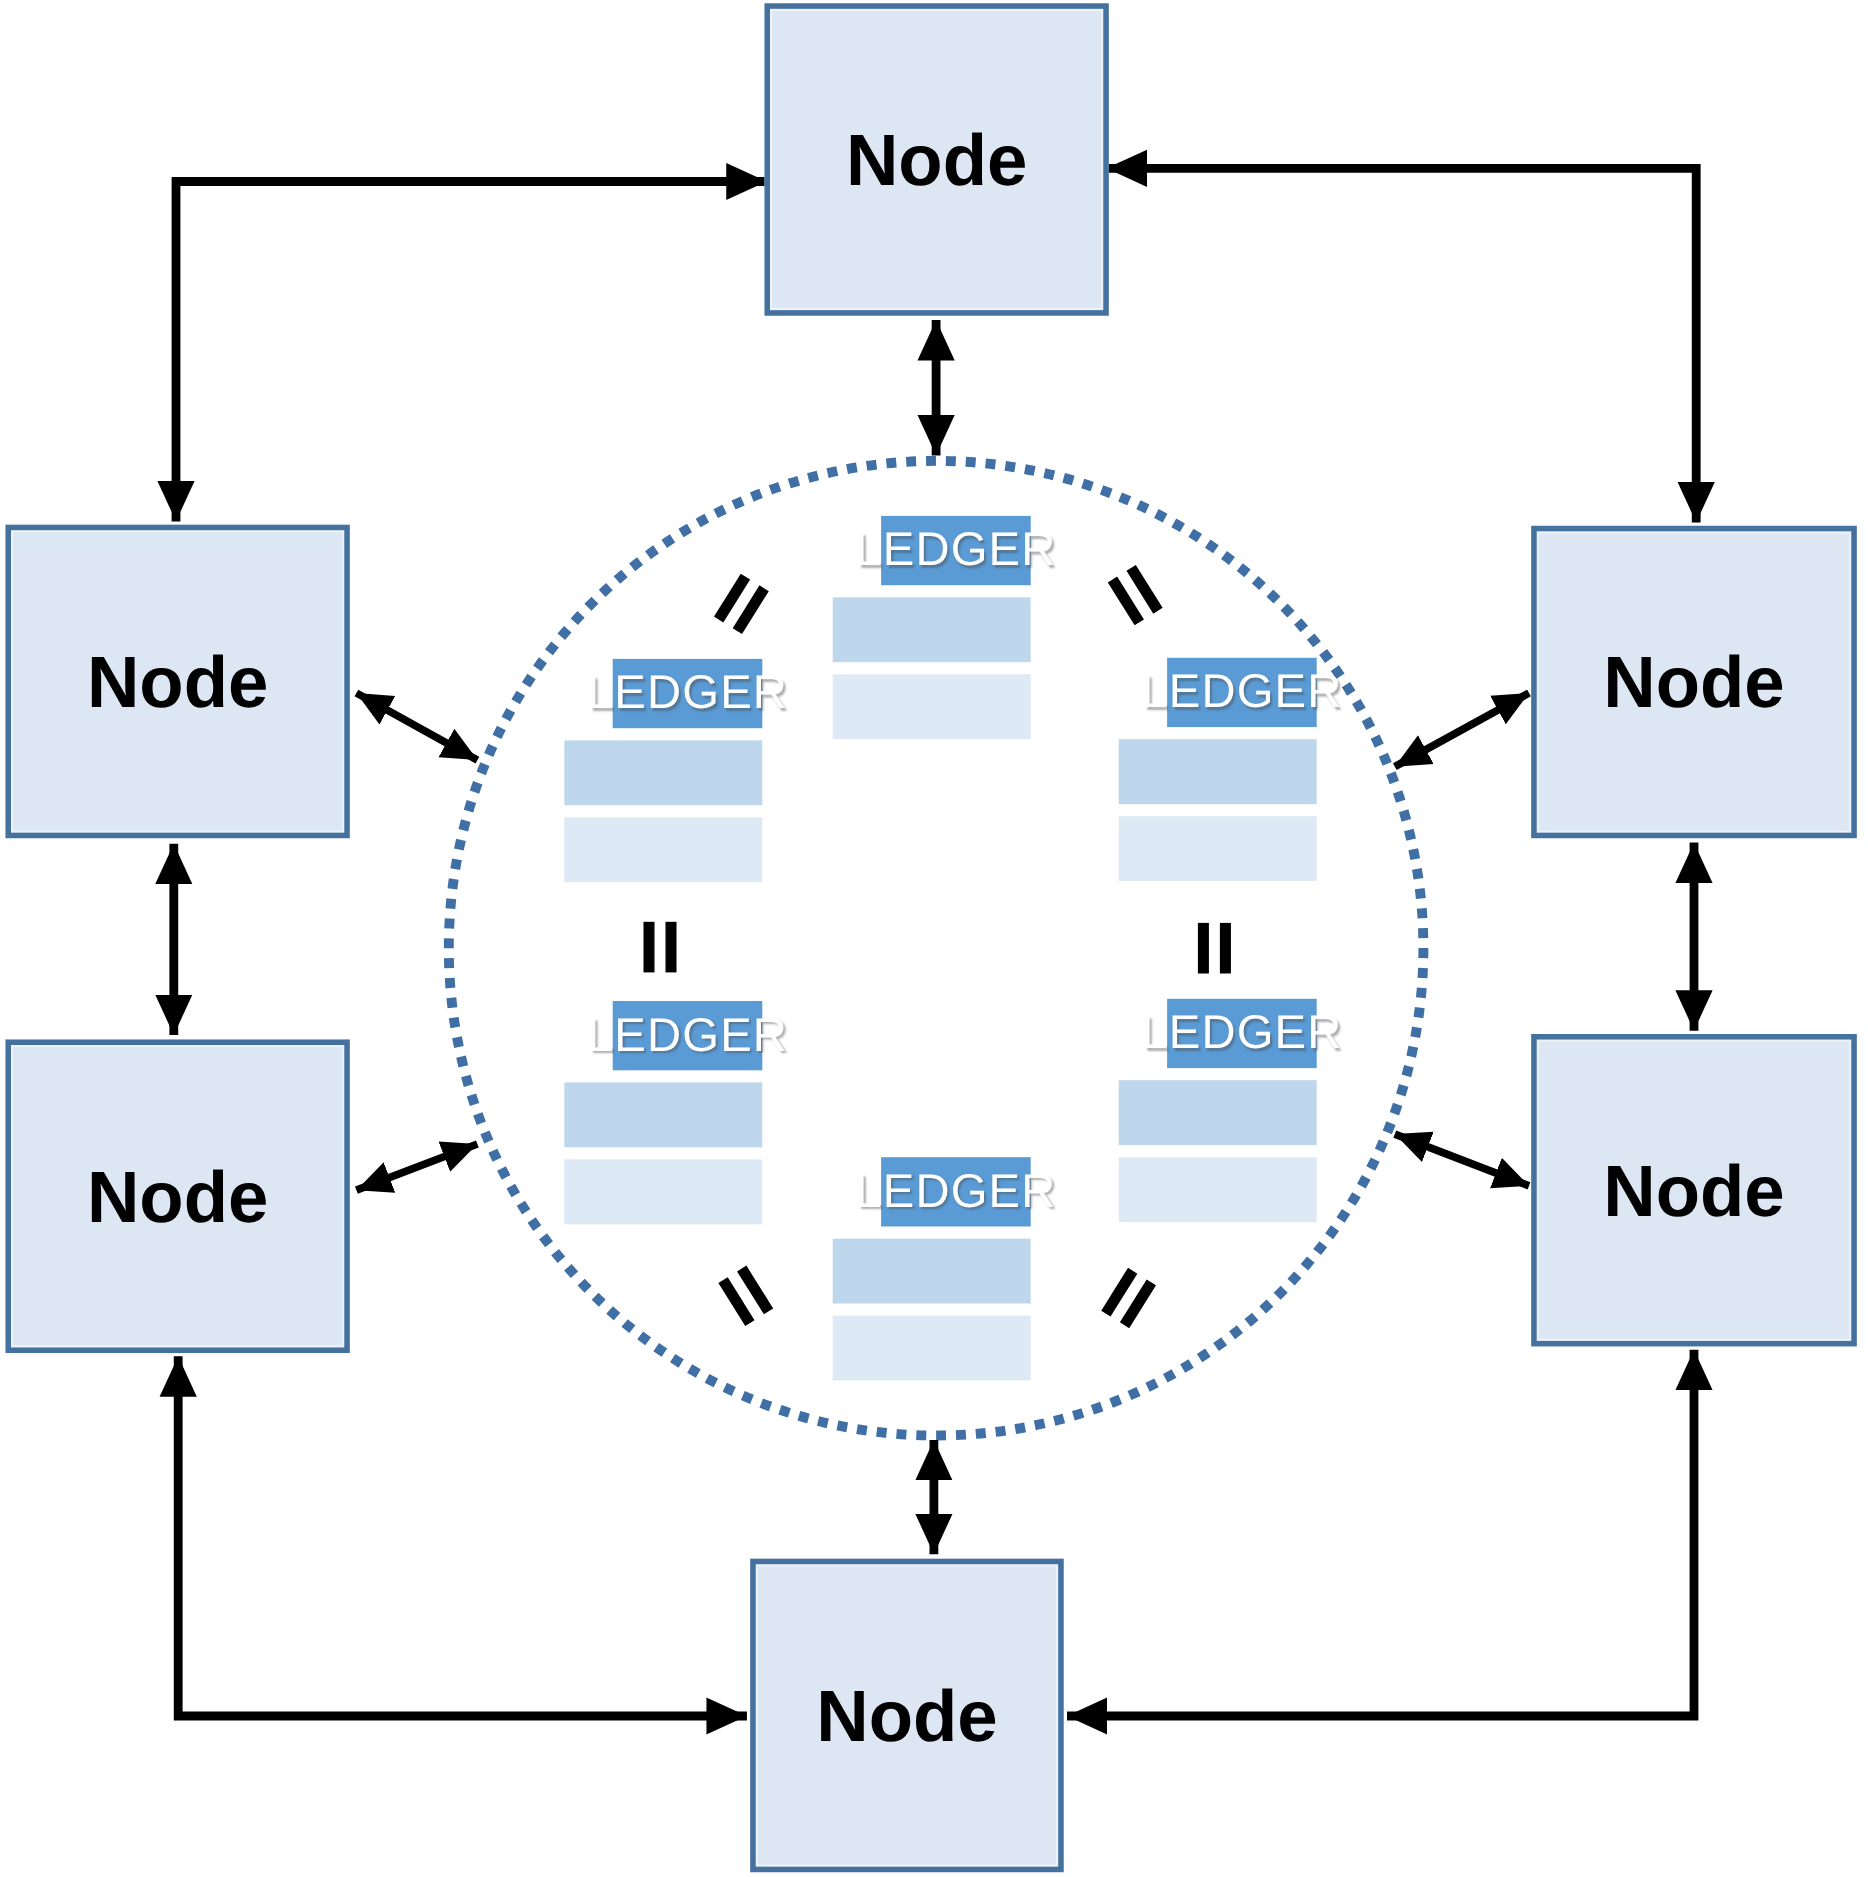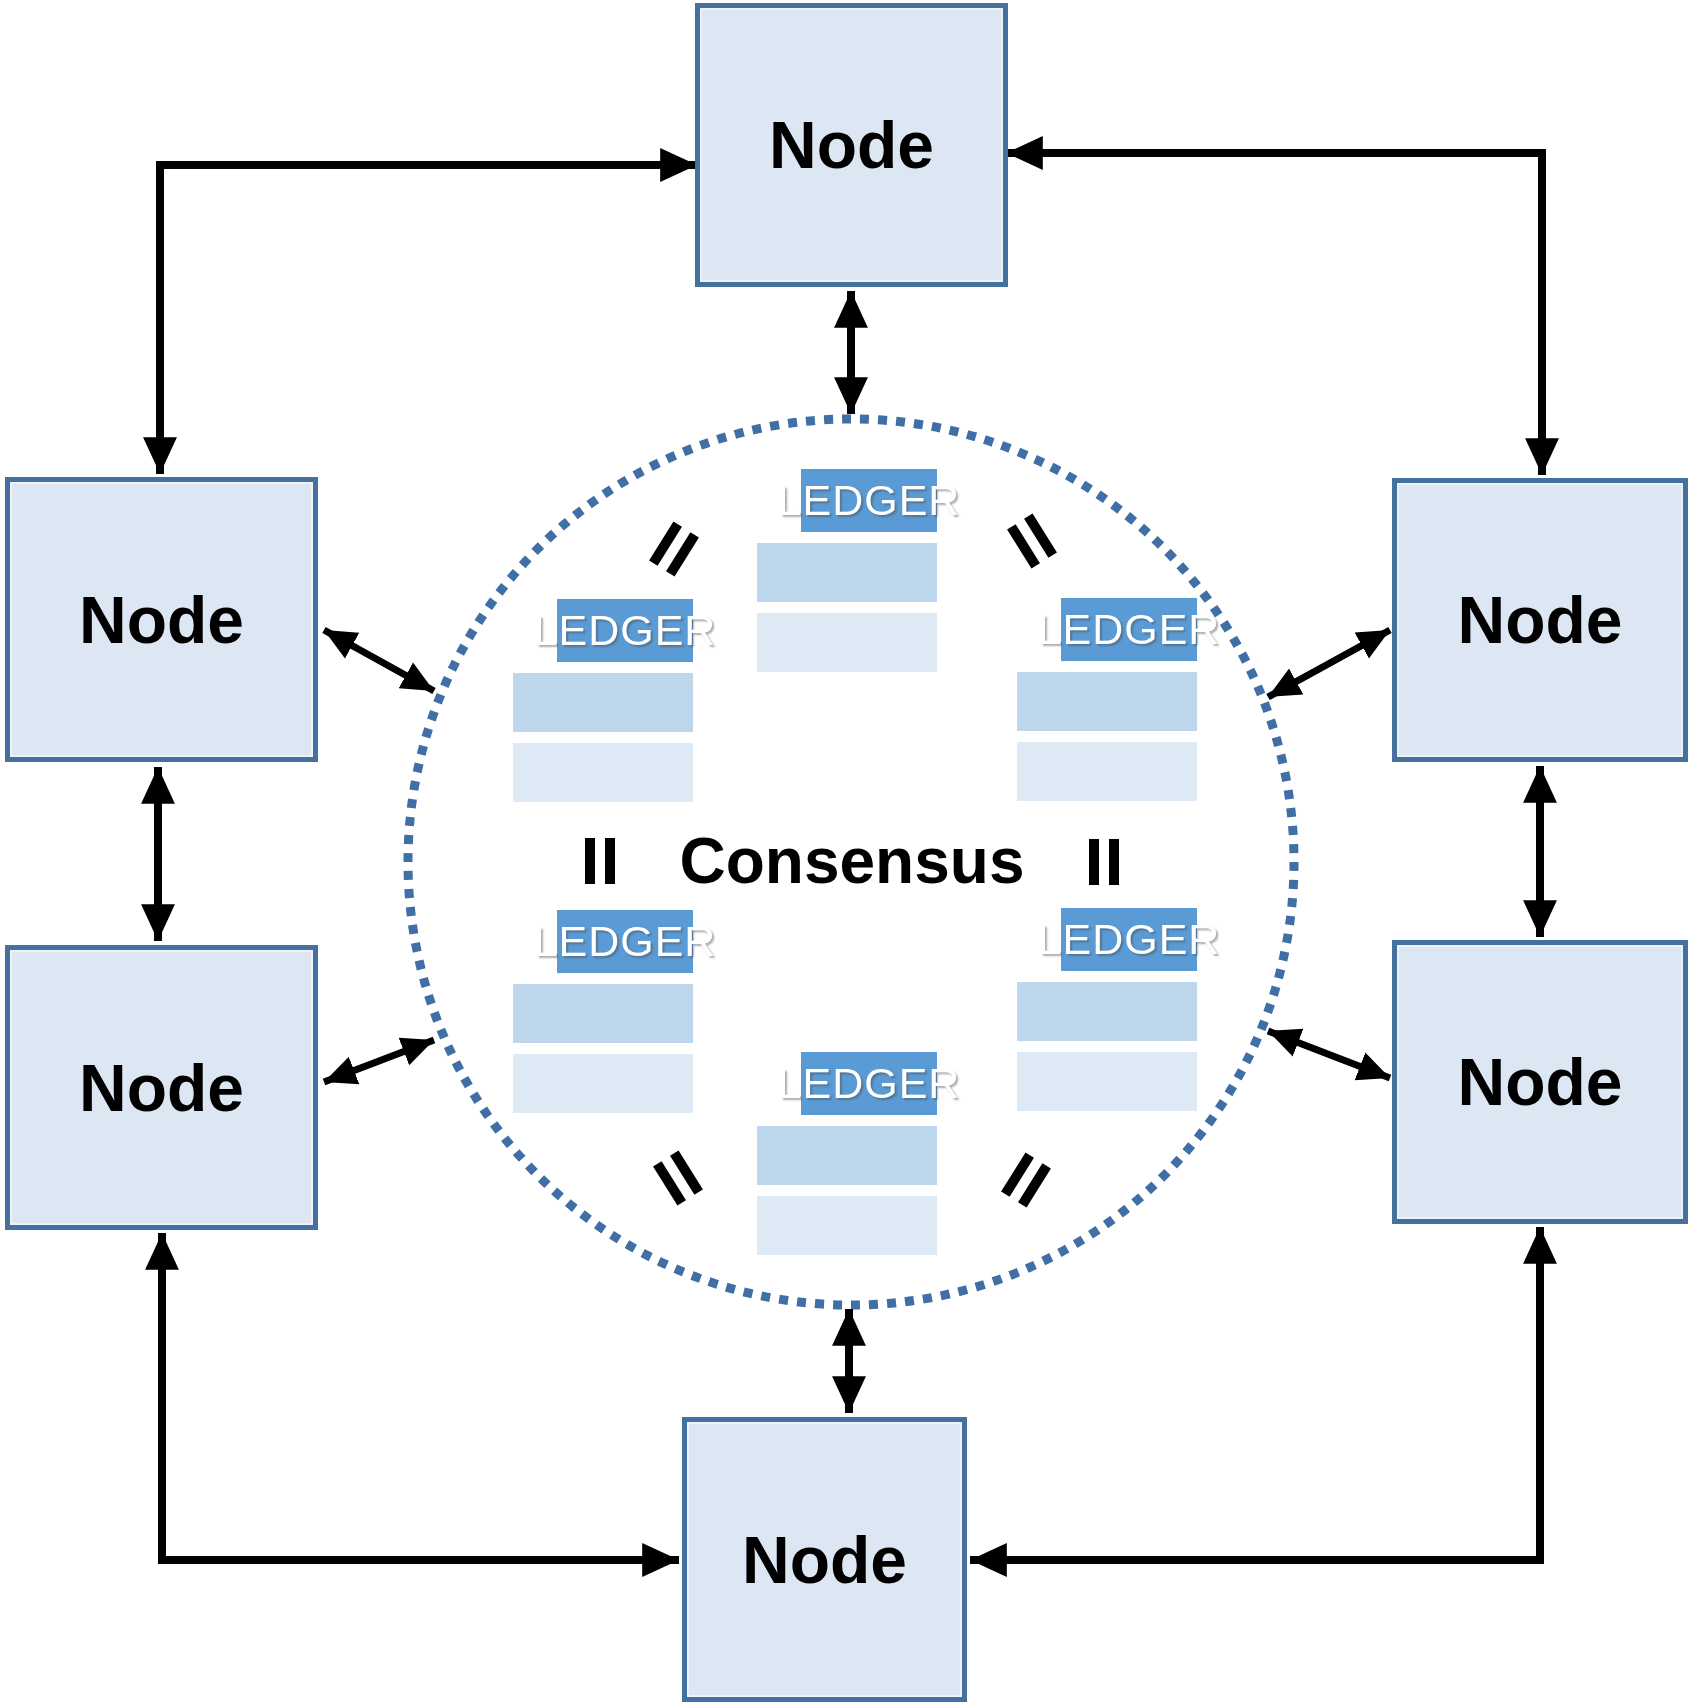--- a/index.html
+++ b/index.html
@@ -123,21 +123,20 @@
     <div class="ledger-header">LEDGER</div>
     <div class="ledger-row row1"></div>
     <div class="ledger-row row2"></div>
   </div>
   <div class="ledger" style="left:757px;top:1052px">
     <div class="ledger-header">LEDGER</div>
     <div class="ledger-row row1"></div>
     <div class="ledger-row row2"></div>
   </div>
 
-  <div class="consensus">Consensus</div>
 
   <div class="equals" style="left:674px;top:549px;transform:translate(-50%,-50%) rotate(-58deg)"></div>
   <div class="equals" style="left:1032px;top:541px;transform:translate(-50%,-50%) rotate(58deg)"></div>
   <div class="equals" style="left:600px;top:861px;transform:translate(-50%,-50%) rotate(90deg)"></div>
   <div class="equals" style="left:1104px;top:862px;transform:translate(-50%,-50%) rotate(90deg)"></div>
   <div class="equals" style="left:678px;top:1178px;transform:translate(-50%,-50%) rotate(58deg)"></div>
   <div class="equals" style="left:1026px;top:1180px;transform:translate(-50%,-50%) rotate(-58deg)"></div>
 
 </div>
 

